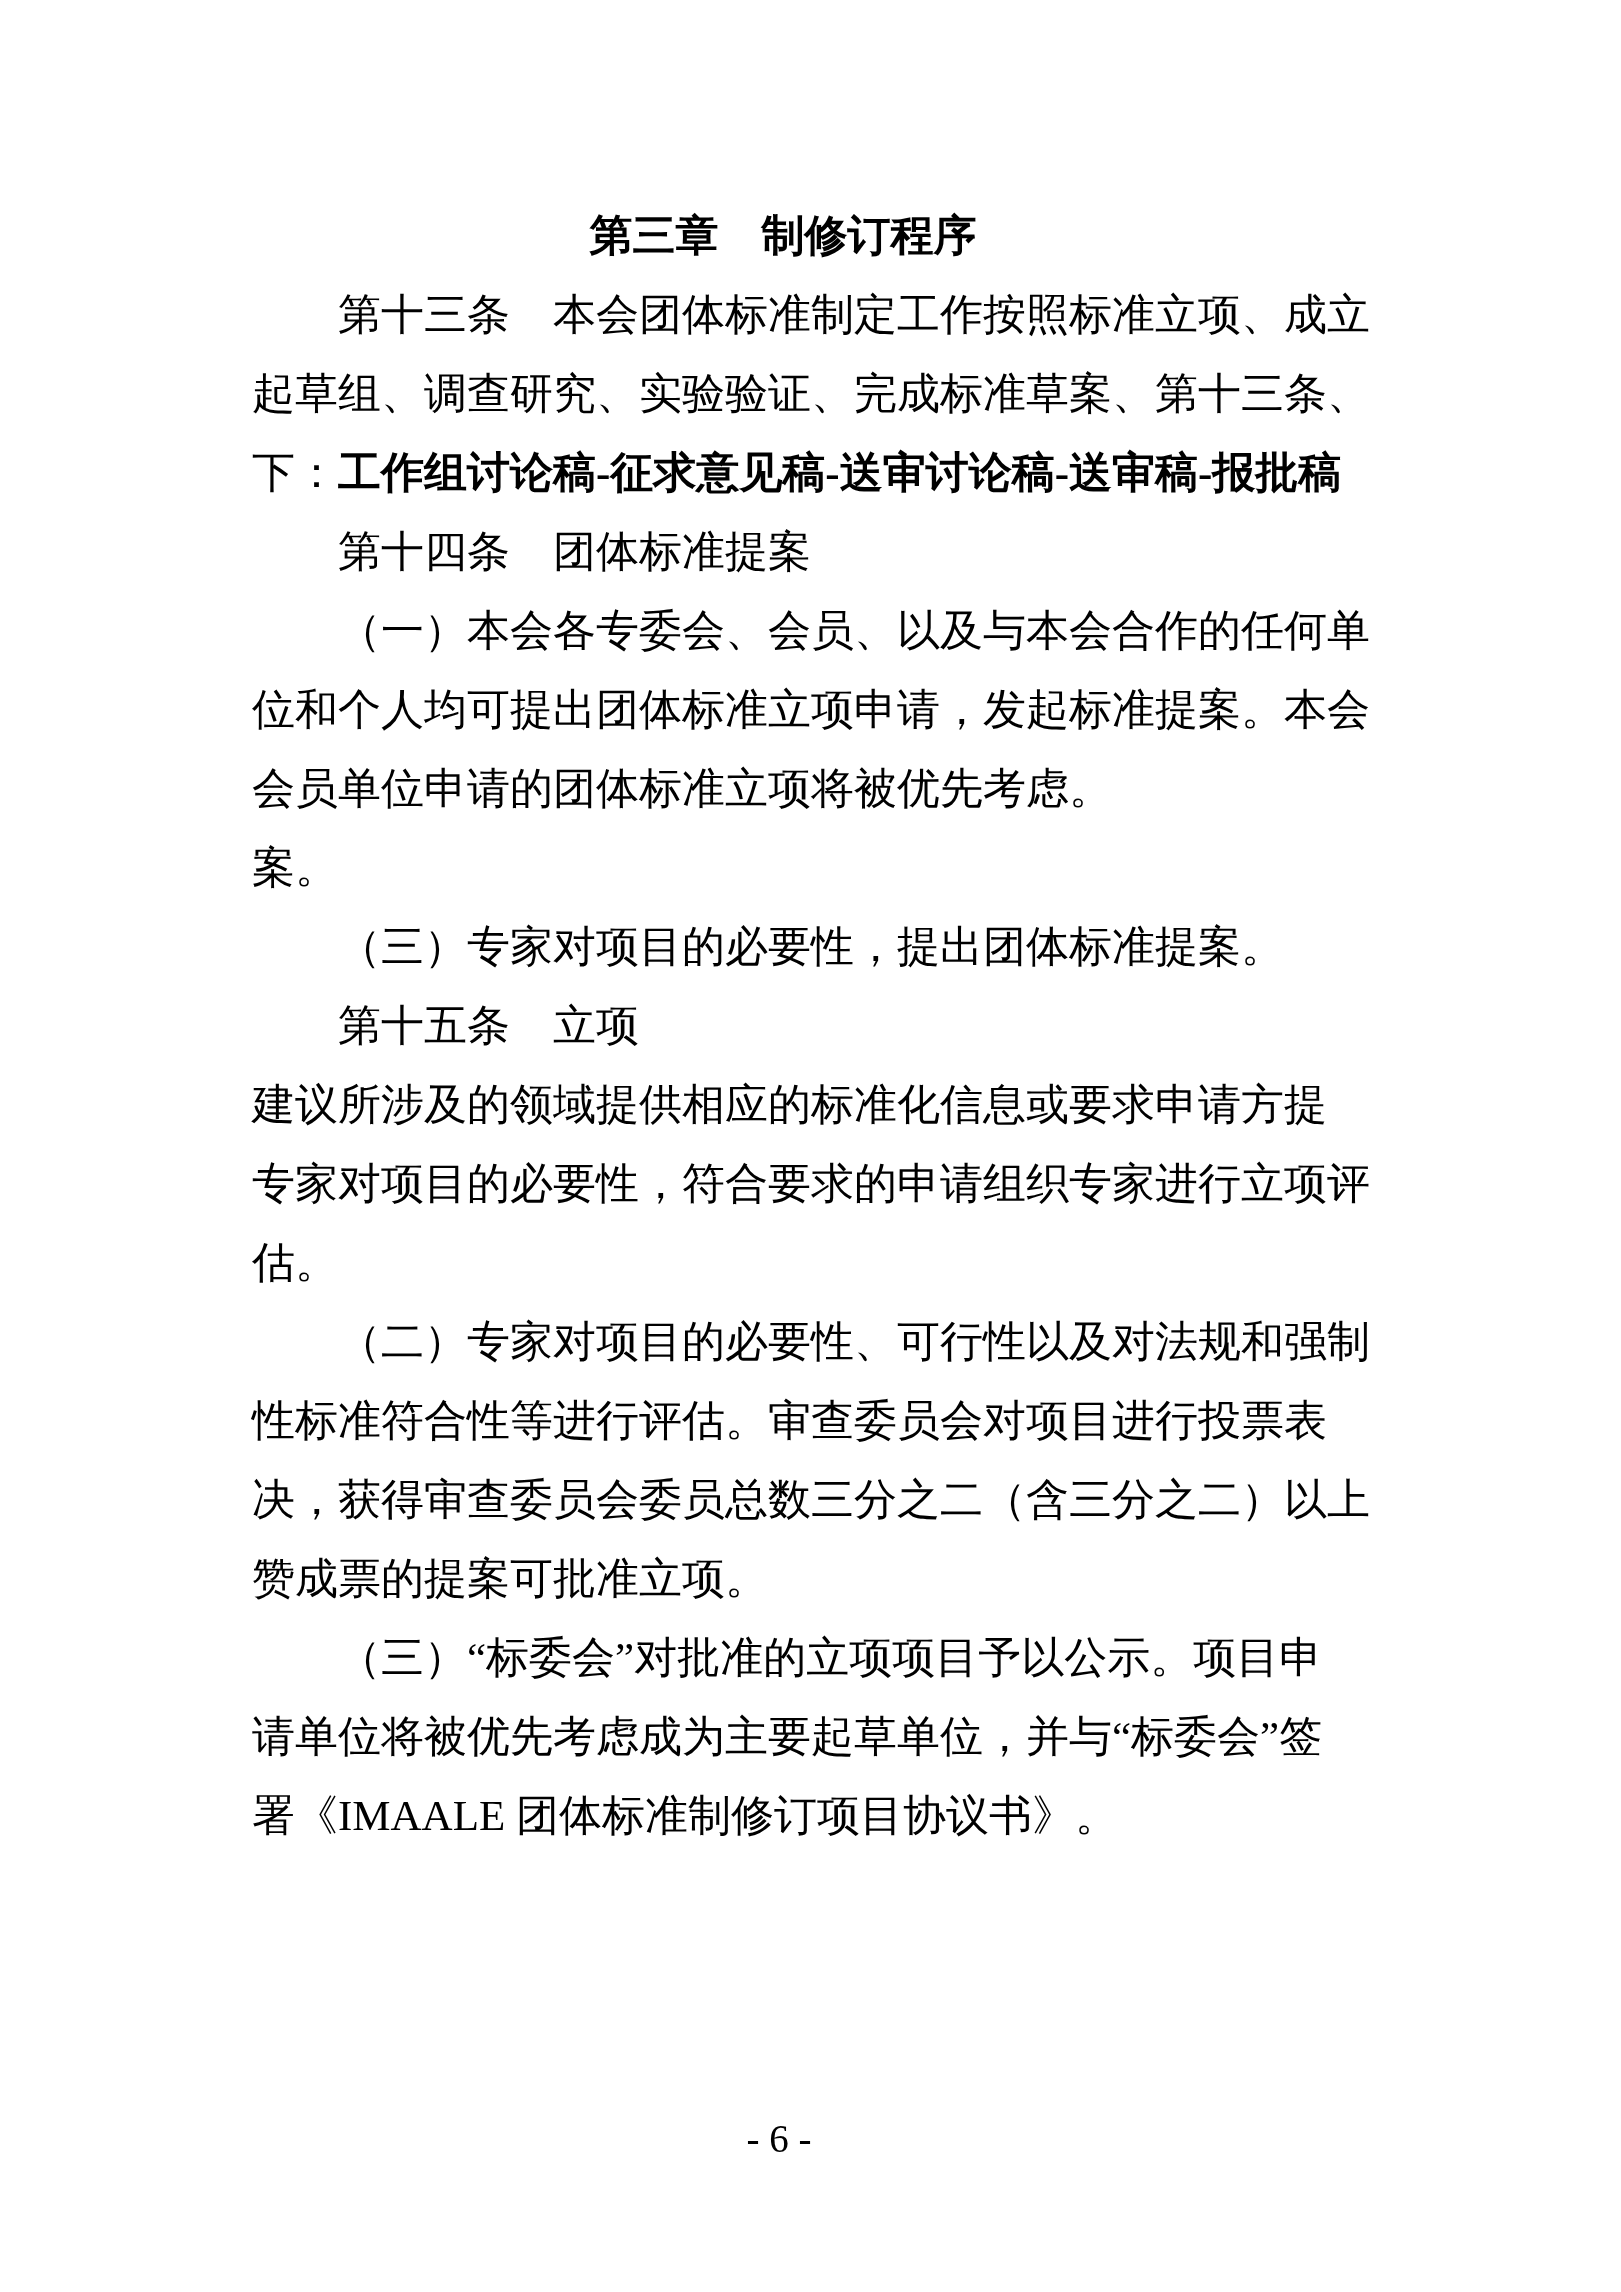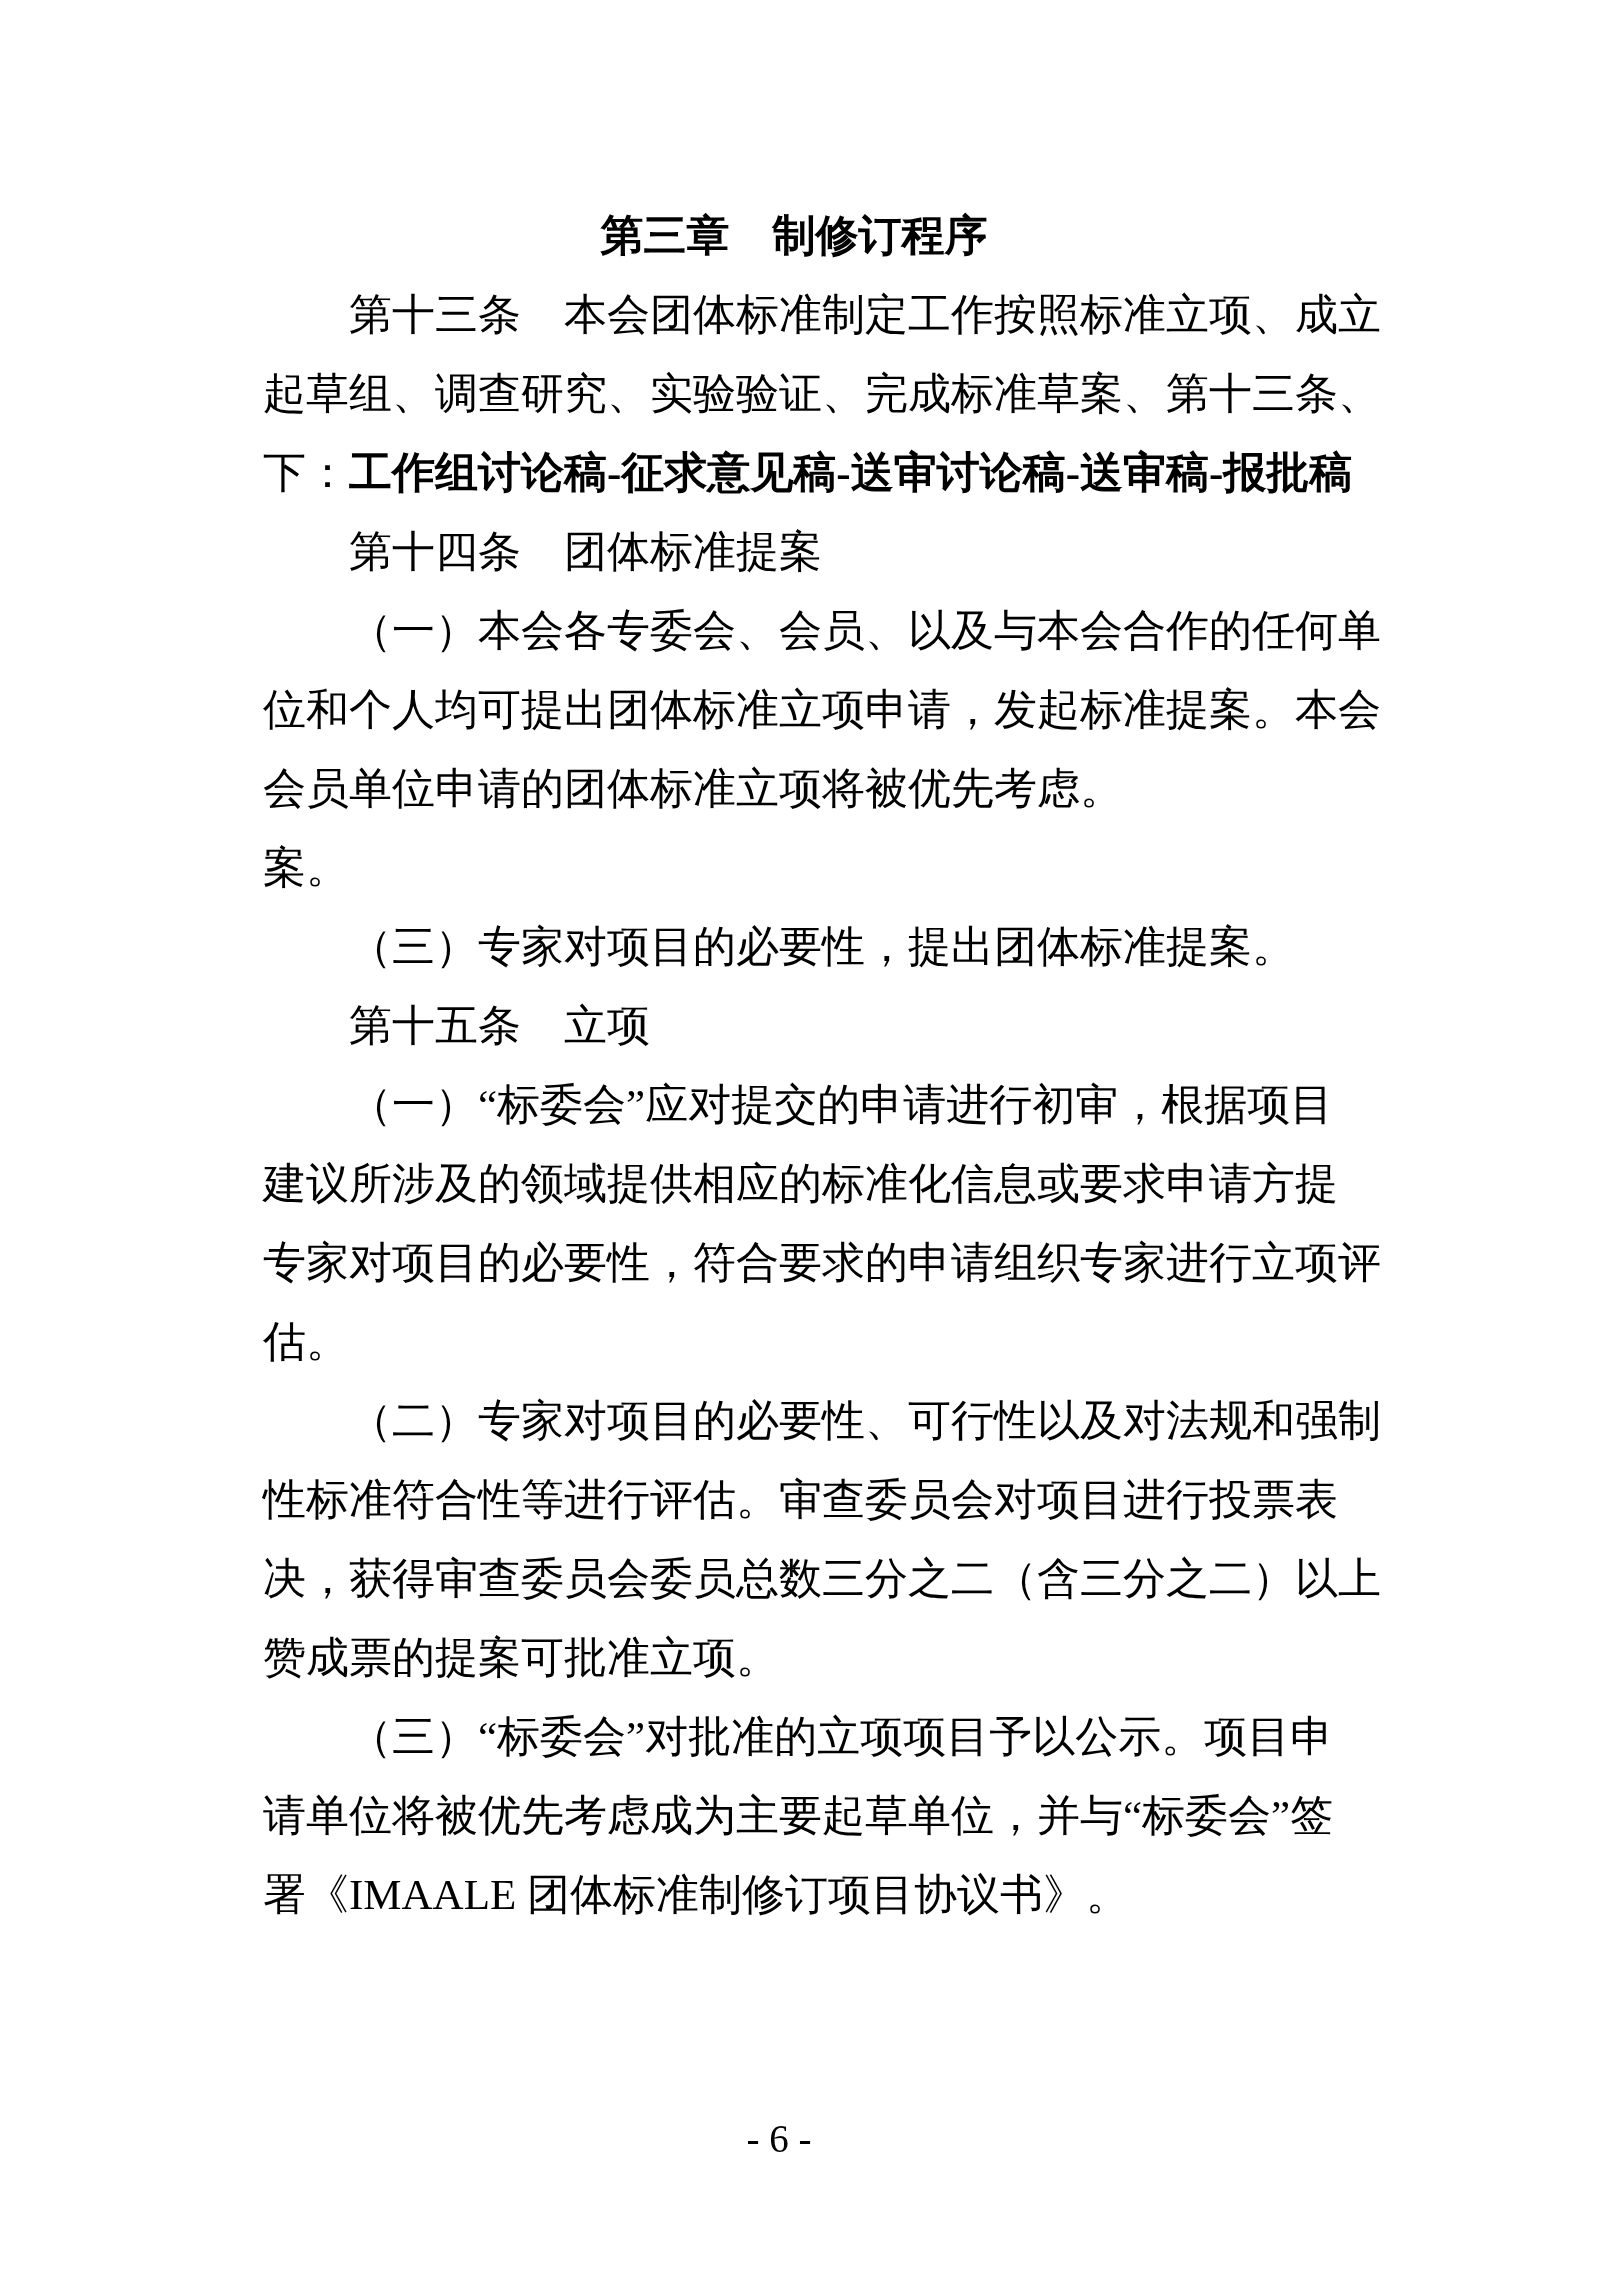--- a/index.html
+++ b/index.html
@@ -8,21 +8,21 @@
     width: 1621px;
     height: 2293px;
     margin: 0 auto;
     background: #ffffff;
     color: #000000;
     font-family: "Liberation Serif", "DejaVu Serif", serif;
     overflow: hidden;
   }
   .content {
     position: absolute;
-    left: 263px;
+    left: 252px;
     top: 196px;
     width: 1127px;
     font-size: 43px;
     line-height: 79px;
   }
   .line {
     white-space: nowrap;
     height: 79px;
   }
   .line.indent { padding-left: 86px; }
@@ -60,21 +60,20 @@
 
     <div class="line"><span>下：</span><span class="bold-seg">工作组讨论稿-征求意见稿-送审讨论稿-送审稿-报批稿</span></div>
 
     <div class="line indent">第十四条　团体标准提案</div>
     <div class="line indent">（一）本会各专委会、会员、以及与本会合作的任何单</div>
     <div class="line">位和个人均可提出团体标准立项申请，发起标准提案。本会</div>
     <div class="line">会员单位申请的团体标准立项将被优先考虑。</div>
     <div class="line">案。</div>
     <div class="line indent">（三）专家对项目的必要性，提出团体标准提案。</div>
     <div class="line indent">第十五条　立项</div>
-    <div class="line indent">（一）“标委会”应对提交的申请进行初审，根据项目</div>
     <div class="line">建议所涉及的领域提供相应的标准化信息或要求申请方提</div>
     <div class="line">专家对项目的必要性，符合要求的申请组织专家进行立项评</div>
     <div class="line">估。</div>
     <div class="line indent">（二）专家对项目的必要性、可行性以及对法规和强制</div>
     <div class="line">性标准符合性等进行评估。审查委员会对项目进行投票表</div>
     <div class="line">决，获得审查委员会委员总数三分之二（含三分之二）以上</div>
     <div class="line">赞成票的提案可批准立项。</div>
     <div class="line indent">（三）“标委会”对批准的立项项目予以公示。项目申</div>
     <div class="line">请单位将被优先考虑成为主要起草单位，并与“标委会”签</div>
     <div class="line">署《IMAALE 团体标准制修订项目协议书》。</div>

